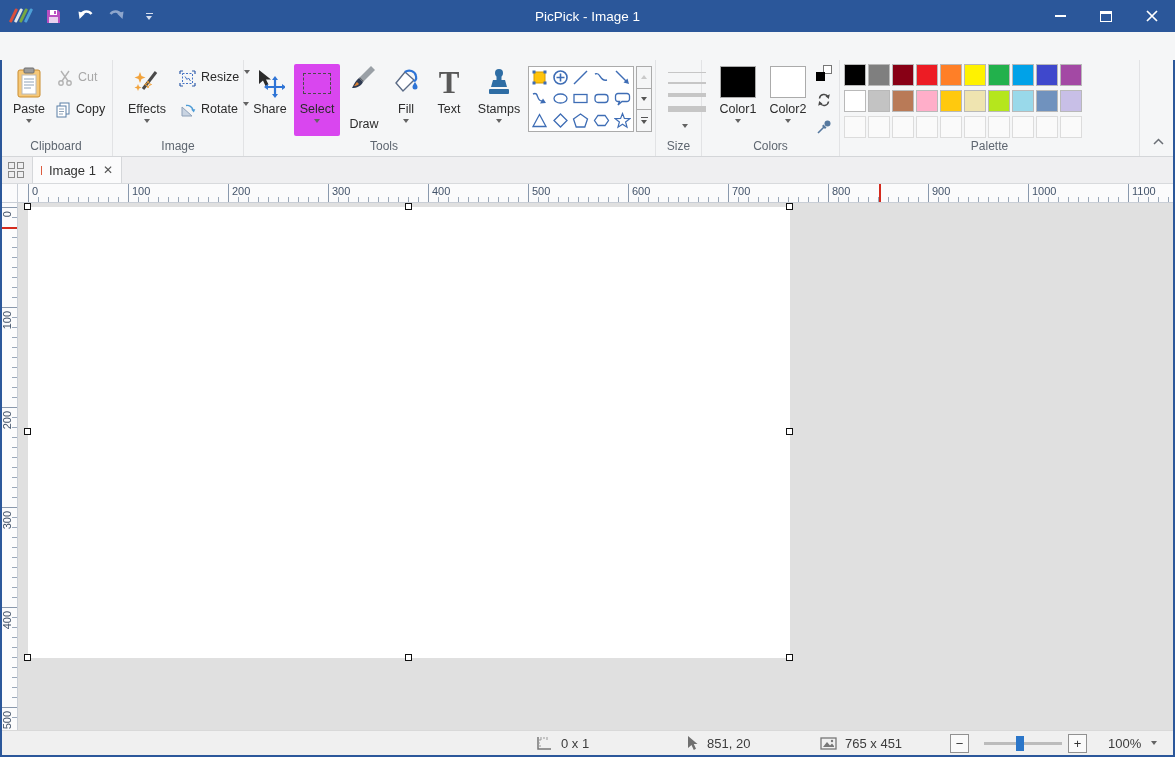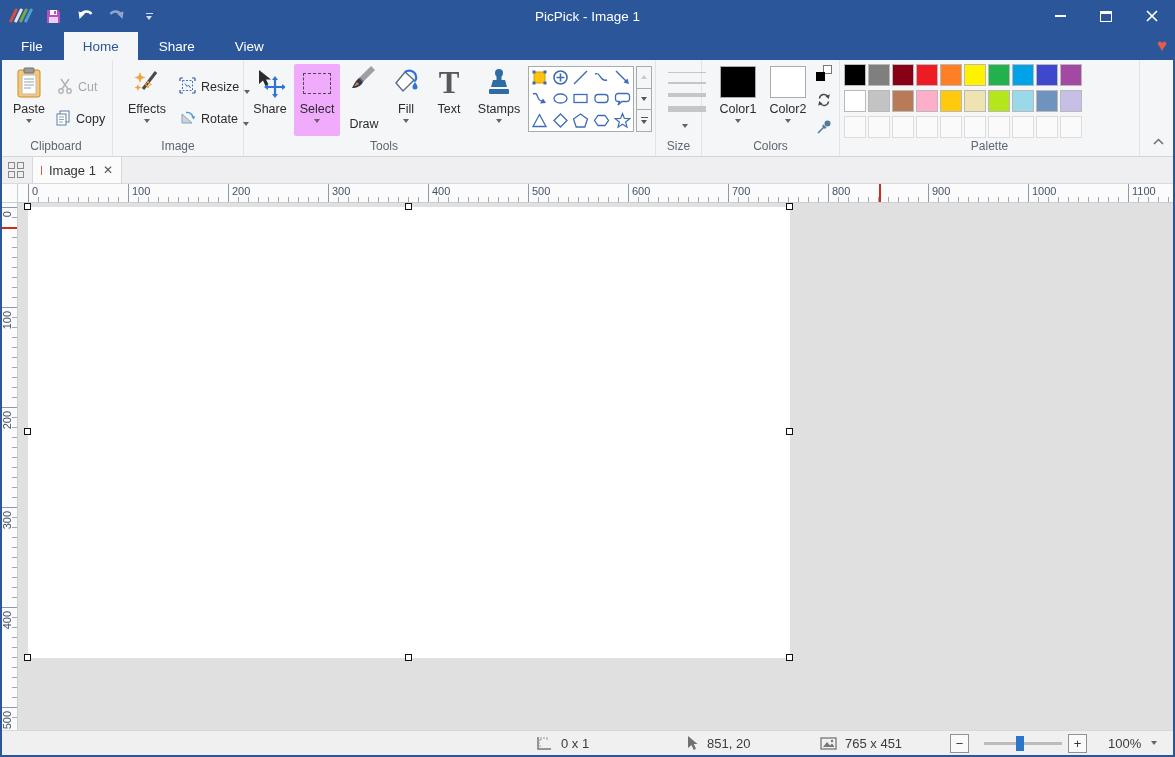--- a/index.html
+++ b/index.html
@@ -32,22 +32,22 @@
     color:#E25B4B; font-size:17px; }
 
   
   .ribbon { position:absolute; left:0; top:60px; width:1175px; height:97px; background:#F5F6F7;
     border-bottom:1px solid #D4D6D9; display:flex; }
   .rgroup { position:relative; height:96px; border-right:1px solid #E2E3E5; }
   .glabel { position:absolute; left:0; right:0; bottom:3px; text-align:center; font-size:12px; color:#5E6670; }
   .bigbtn { position:absolute; top:4px; height:72px; display:flex; flex-direction:column; align-items:center; border-radius:2px; }
   .bigbtn .bicon { height:38px; display:flex; align-items:center; justify-content:center; }
   .bigbtn .blabel { font-size:12.5px; color:#2b2b2b; line-height:14px; }
-  .bigbtn.pressed { background:#f0abfc; }
-  .smallbtn { position:absolute; height:24px; display:flex; align-items:flex-end; gap:5px; font-size:12.5px; color:#2b2b2b; }
+  .bigbtn.pressed { background:#d946ef; }
+  .smallbtn { position:absolute; height:24px; display:flex; align-items:flex-start; gap:5px; font-size:12.5px; color:#2b2b2b; }
   .caret { width:0; height:0; border-left:3.5px solid transparent; border-right:3.5px solid transparent;
     border-top:4px solid #636363; display:inline-block; }
   .bigbtn .caret { margin-top:3px; }
   .disabled { color:#A8A8A8 !important; }
 
   
   .gallery { position:absolute; left:284px; top:6px; width:106px; height:66px; background:#fff;
     border:1px solid #ABABAB; display:grid; grid-template-columns:repeat(5,1fr); }
   .gcell { display:flex; align-items:center; justify-content:center; }
   .gscroll { position:absolute; left:392px; top:6px; width:16px; height:66px; display:flex; flex-direction:column; }
@@ -180,27 +180,20 @@
           <div class="max-glyph"></div>
         </div>
       <div class="wbtn">
         <svg width="12" height="12" viewBox="0 0 12 12">
             <path d="M1,1 L11,11 M11,1 L1,11" stroke="#fff" stroke-width="1.7"></path>
           </svg>
       </div>
     </div>
   </div>
 
-  <div class="menubar">
-    <div class="mtab">File</div>
-    <div class="mtab active">Home</div>
-    <div class="mtab">Share</div>
-    <div class="mtab">View</div>
-    <div class="heart">♥</div>
-  </div>
 
   <div class="ribbon">
 
     <div class="rgroup" style="width:113px;">
       <div class="bigbtn" style="left:6px;width:46px;">
         <div class="bicon">
           <svg width="30" height="32" viewBox="0 0 30 32">
               <rect x="4" y="3" width="22" height="27" rx="2" fill="#F6C878" stroke="#C98C2F"></rect>
               <rect x="10" y="1" width="10" height="5" rx="1" fill="#9B9B9B" stroke="#6F6F6F"></rect>
               <rect x="8" y="8" width="14" height="19" fill="#fff" stroke="#B9B9B9"></rect>

